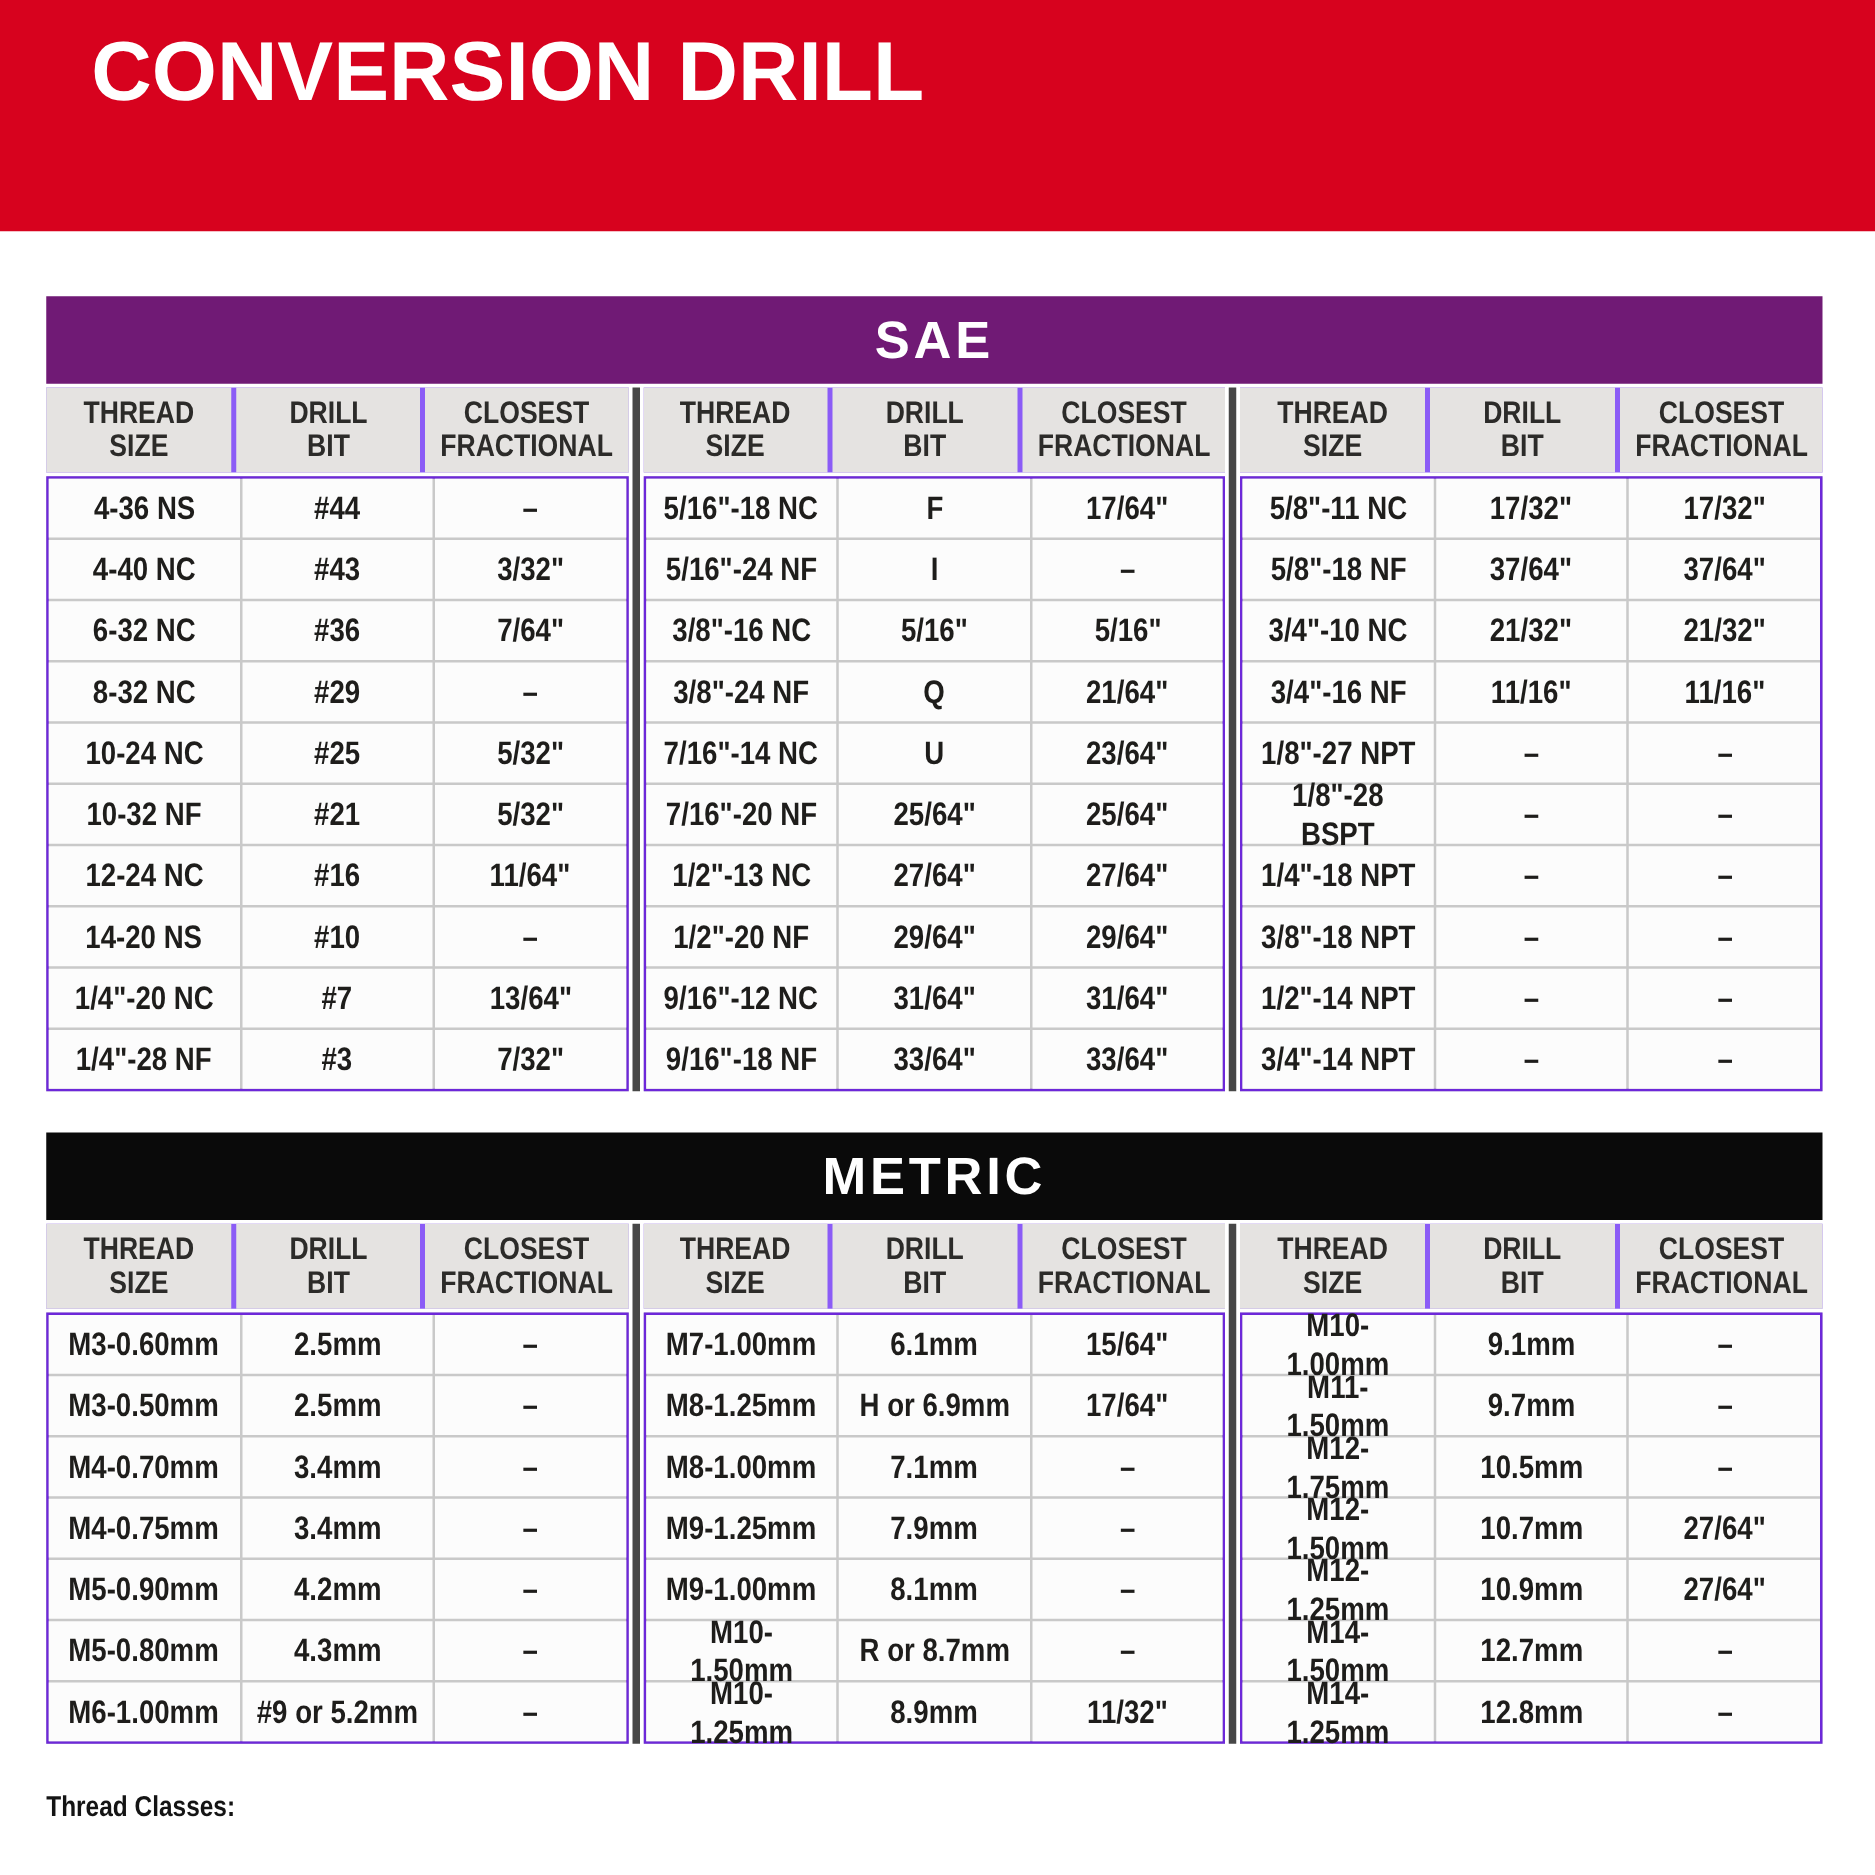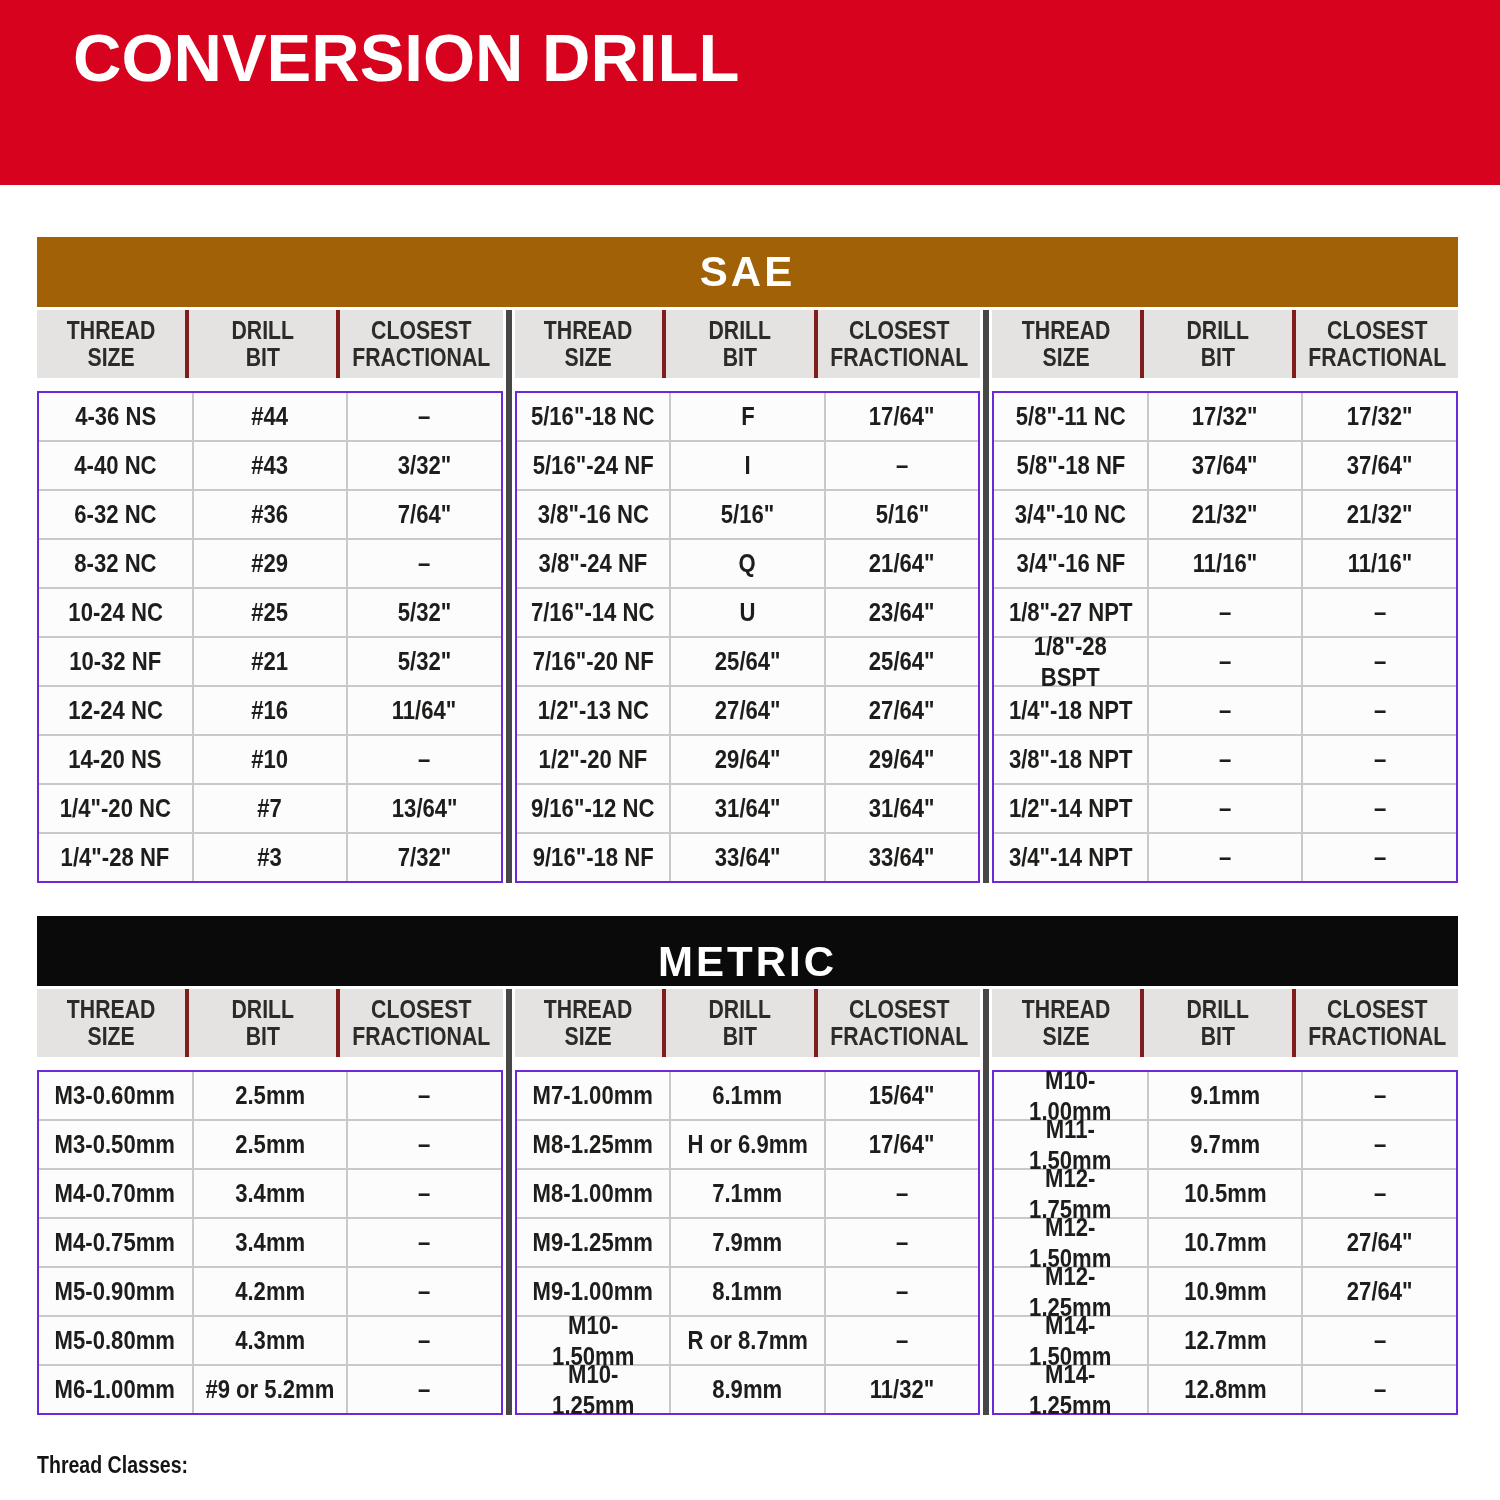--- a/index.html
+++ b/index.html
@@ -17,31 +17,31 @@
     color:#ffffff;font-weight:bold;font-size:67px;line-height:63px;
     letter-spacing:0px;white-space:nowrap;
   }
   
   .section{margin:0 37px;width:1421px;}
   .sae-section{margin-top:52px;}
   .metric-section{margin-top:33px;}
   .band{
     height:70px;display:flex;align-items:center;justify-content:center;
   }
-  .band-sae{background:#a16207;}
-  .band-metric{background:#0a0a0a;align-items:flex-end;}
+  .band-sae{background:#701a75;}
+  .band-metric{background:#0a0a0a;}
   .band-label{
     color:#ffffff;font-weight:bold;font-size:42px;letter-spacing:3px;
   }
   .grid{display:flex;align-items:stretch;margin-top:3px;}
   .group{flex:1 1 0;display:flex;flex-direction:column;min-width:0;}
   .gdivider{flex:0 0 6px;background:#474747;margin:0 3px;}
   .ghead{
     display:grid;grid-template-columns:repeat(3,1fr);gap:4px;
-    background:#7f1d1d;margin-bottom:13px;
+    background:#8b5cf6;margin-bottom:3px;
   }
   .hcell{
     background:#e5e3e1;height:68px;display:flex;align-items:center;justify-content:center;
     font-weight:bold;font-size:25px;line-height:27px;color:#2c2b29;text-align:center;
   }
   .gbody{
     display:grid;grid-template-columns:repeat(3,1fr);gap:2px;
     background:#c9c9c9;border:2px solid #6d28d9;
   }
   .dcell{

